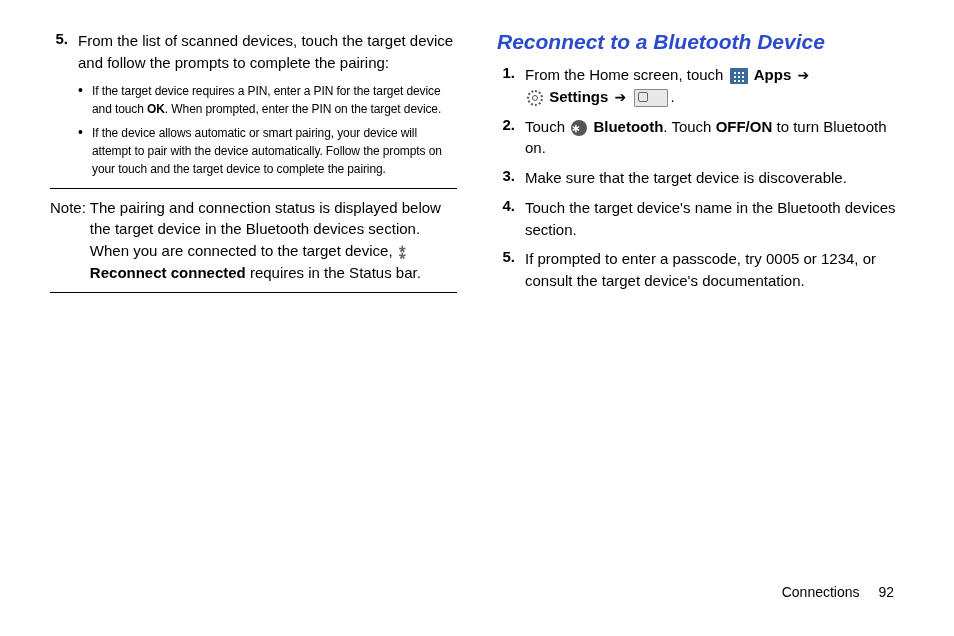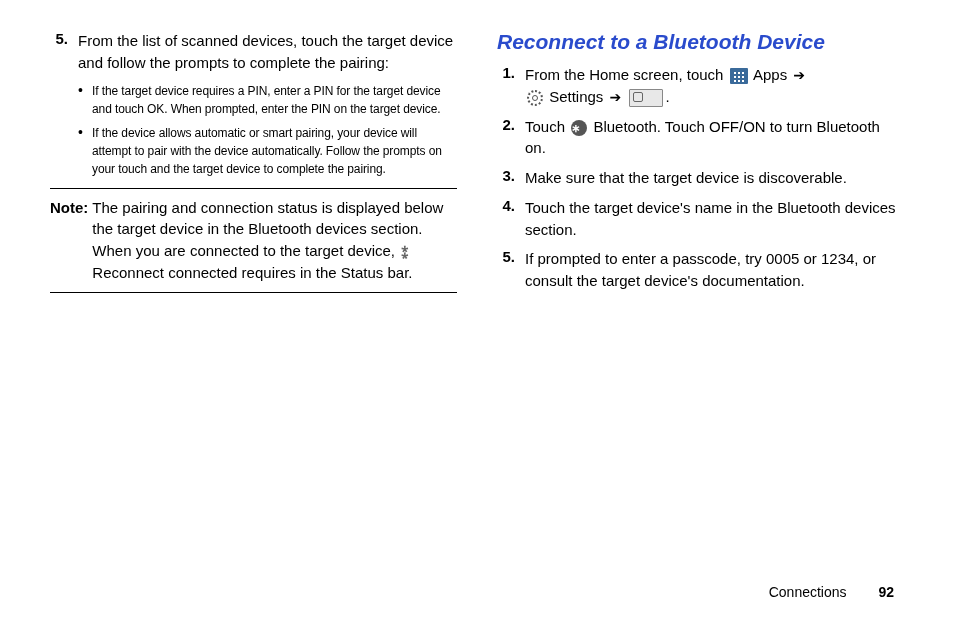--- a/index.html
+++ b/index.html
@@ -54,33 +54,33 @@
   .note-block {
     border-top: 1.5px solid #000;
     border-bottom: 1.5px solid #000;
     padding: 8px 0;
     margin-top: 10px;
     font-size: 15px;
     line-height: 1.45;
     display: flex;
   }
   .note-label {
-    font-weight: bold;
+    font-weight: normal;
     flex-shrink: 0;
     padding-right: 4px;
   }
   .note-body { flex: 1; }
   .section-head {
     font-weight: bold;
     font-style: italic;
     color: #2a4bcc;
     font-size: 21px;
     margin-bottom: 10px;
   }
-  .bold { font-weight: normal; }
+  .bold { font-weight: bold; }
   .icon {
     display: inline-flex;
     vertical-align: middle;
     margin: 0 2px;
   }
   .icon-apps {
     width: 18px; height: 16px;
     background: #3a6a9a;
     border-radius: 1px;
     position: relative;
@@ -149,22 +149,21 @@
     padding: 0 2px;
   }
   .footer {
     position: absolute;
     bottom: 36px;
     right: 60px;
     font-size: 14px;
   }
   .footer .pnum {
     display: inline-block;
-    margin-left: 28px;
-    font-weight: bold;
+    margin-left: 15px;
   }
 </style>
 </head>
 <body>
 
 <div class="columns">
 
   <div class="col">
 
     <div class="numitem">

